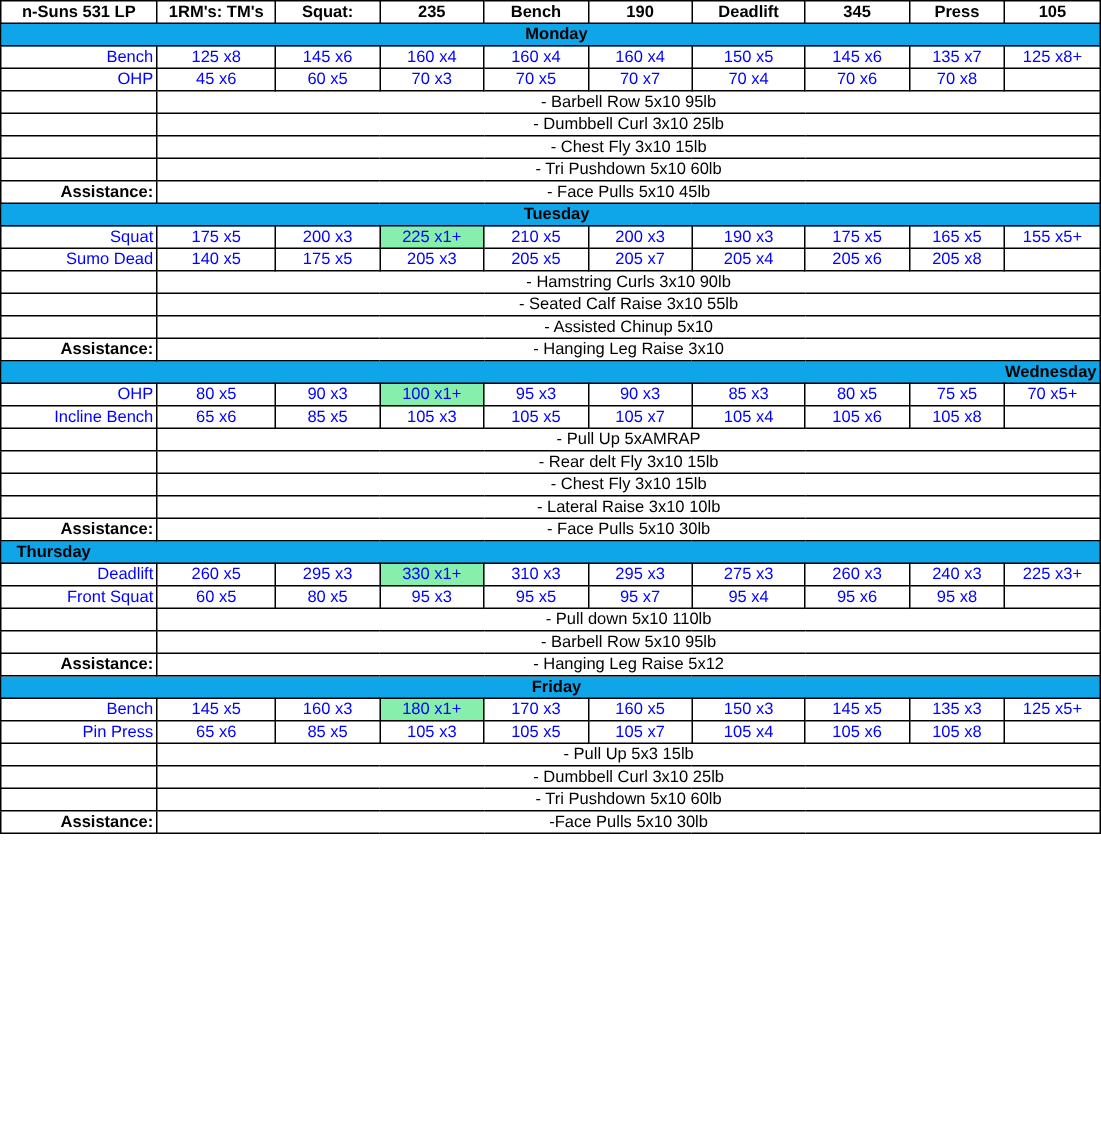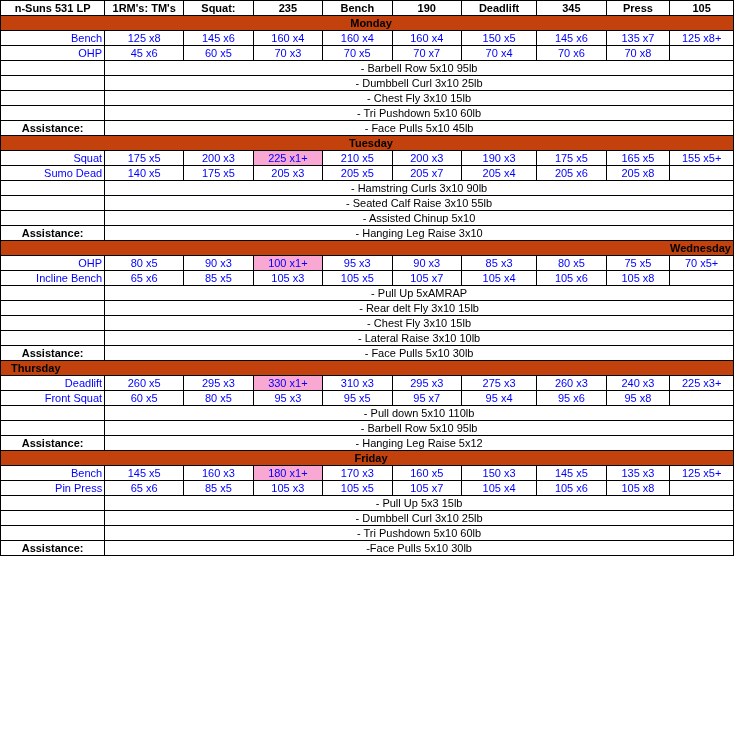--- a/index.html
+++ b/index.html
@@ -18,35 +18,36 @@
       text-align: center;
       padding: 1px 2px;
       white-space: nowrap;
     }
     .header-row td {
       font-weight: bold;
       background: #fff;
     }
     .day-header td {
       font-weight: bold;
-      background: #c2410c;
+      background: #0ea5e9;
       text-align: left;
       padding-left: 10px;
     }
     .yellow-cell {
-      background: #f9a8d4;
+      background: #86efac;
     }
     .blue-text {
       color: #0000ff;
     }
     .label-cell {
       text-align: right;
       font-weight: normal;
     }
     .assistance-label {
+      text-align: right;
       font-weight: bold;
     }
   </style>
 </head>
 <body>
 
 <table id="main-table">
 
   <tbody>
       <tr class="header-row">

